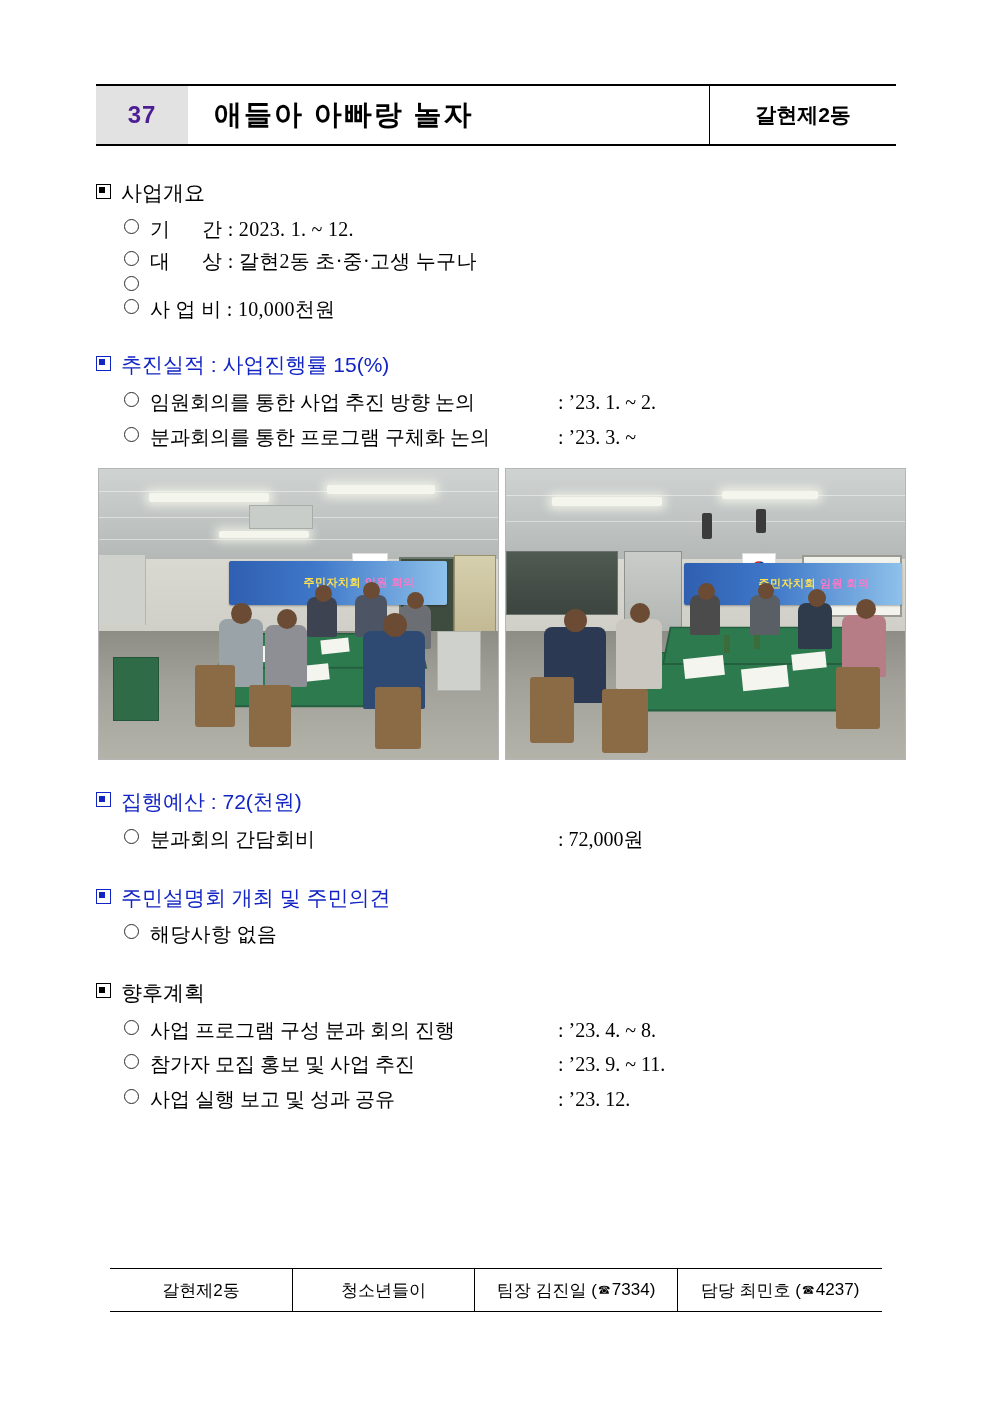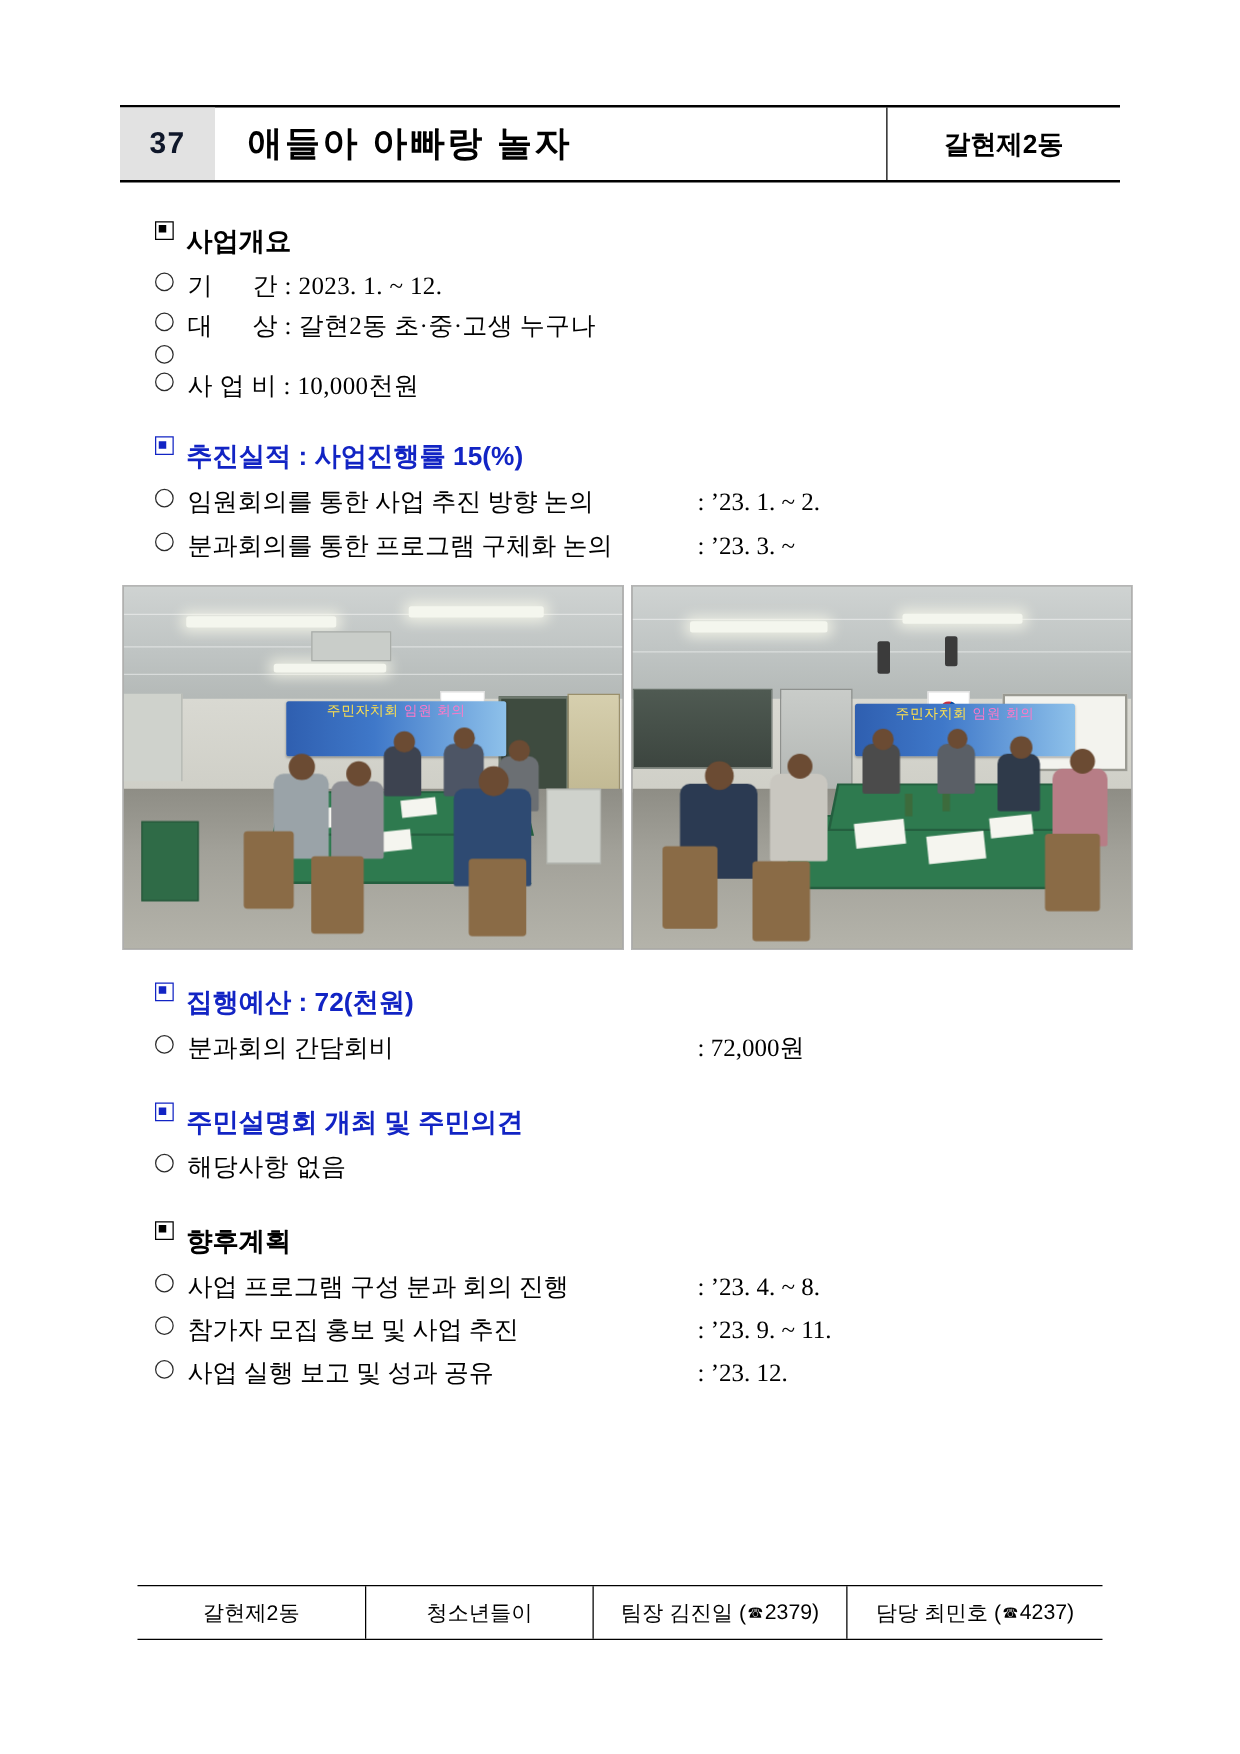--- a/index.html
+++ b/index.html
@@ -30,29 +30,29 @@
     top: 84px;
     width: 800px;
     height: 62px;
     border-top: 2px solid #000;
     border-bottom: 2px solid #000;
     display: flex;
     align-items: stretch;
     box-sizing: border-box;
   }
   .header-num {
-    width: 76px;
+    width: 92px;
     background: #e2e2e2;
     display: flex;
     align-items: center;
     justify-content: center;
     font-family: "Liberation Sans", sans-serif;
     font-weight: bold;
     font-size: 24px;
-    color: #0f172a;
+    color: #4c1d95;
     letter-spacing: 1px;
   }
   .header-title {
     flex: 1;
     display: flex;
     align-items: center;
     padding-left: 26px;
     font-family: "Liberation Sans", sans-serif;
     font-weight: bold;
     font-size: 28px;
@@ -73,27 +73,26 @@
 
   
   .content {
     position: absolute;
     left: 96px;
     top: 165px;
     width: 810px;
   }
   .sec-head {
     display: flex;
-    align-items: flex-start;
-    font-family: "Liberation Sans", sans-serif;
-    font-weight: bold;
+    align-items: center;
+    font-family: "Liberation Sans", sans-serif;
+    font-weight: normal;
     font-size: 21px;
     margin-top: 14px;
     margin-bottom: 6px;
-    margin-left: 28px;
   }
   .sec-head .bullet {
     display: inline-block;
     width: 13px;
     height: 13px;
     border: 1.6px solid #000;
     margin-right: 10px;
     position: relative;
     top: -2px;
     flex: 0 0 auto;
@@ -176,28 +175,29 @@
   .floor {
     position: absolute; left: 0; bottom: 0; width: 100%; height: 44%;
     background: linear-gradient(180deg,#8e8d85 0%, #a2a199 40%, #b4b3aa 100%);
   }
   .banner {
     position: absolute;
     background: linear-gradient(90deg,#2f5fb0 0%, #3f78c9 40%, #8ec1ea 100%);
     border-radius: 2px;
     color: #fff;
     font-family: "Liberation Sans", sans-serif;
-    font-weight: normal;
-    display: flex;
-    align-items: flex-start;
+    font-weight: bold;
+    display: flex;
+    align-items: center;
     justify-content: center;
     font-size: 11px;
     letter-spacing: .5px;
     box-shadow: 0 1px 2px rgba(0,0,0,.3);
     overflow: hidden;
+    padding-left: 42px;
   }
   .banner .b1 { color:#ffe14d; margin-right:4px; }
   .banner .b2 { color:#ff78c8; }
   .flag {
     position: absolute;
     background: #fff;
     border: 1px solid #ddd;
   }
   .flag::before {
     content:"";
@@ -472,21 +472,21 @@
     </div>
 
   </div>
 
   <div class="footer">
     <div class="fc1">갈현제2동</div>
     <div class="fc2">청소년들이</div>
     <div class="fc3">
       <span class="nowrap">팀장 김진일 (</span>
         <span class="phone-ico">☎</span>
-        <span class="nowrap">2379</span>
+        <span class="nowrap">7334</span>
         <span class="nowrap">)</span>
     </div>
     <div class="fc4">
       <span class="nowrap">담당 최민호 (</span>
         <span class="phone-ico">☎</span>
         <span class="nowrap">4237</span>
         <span class="nowrap">)</span>
     </div>
   </div>
 

